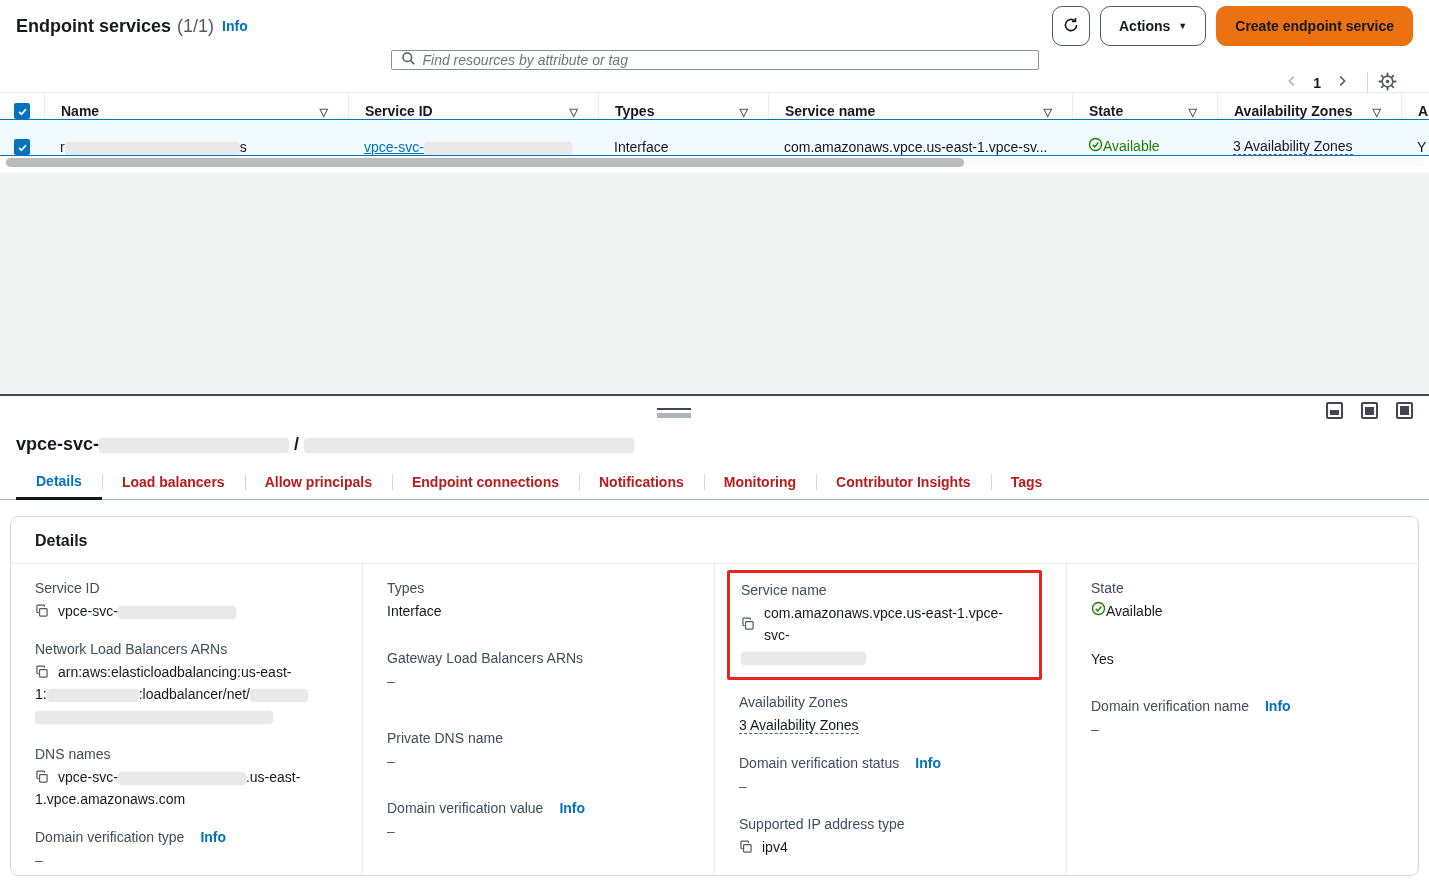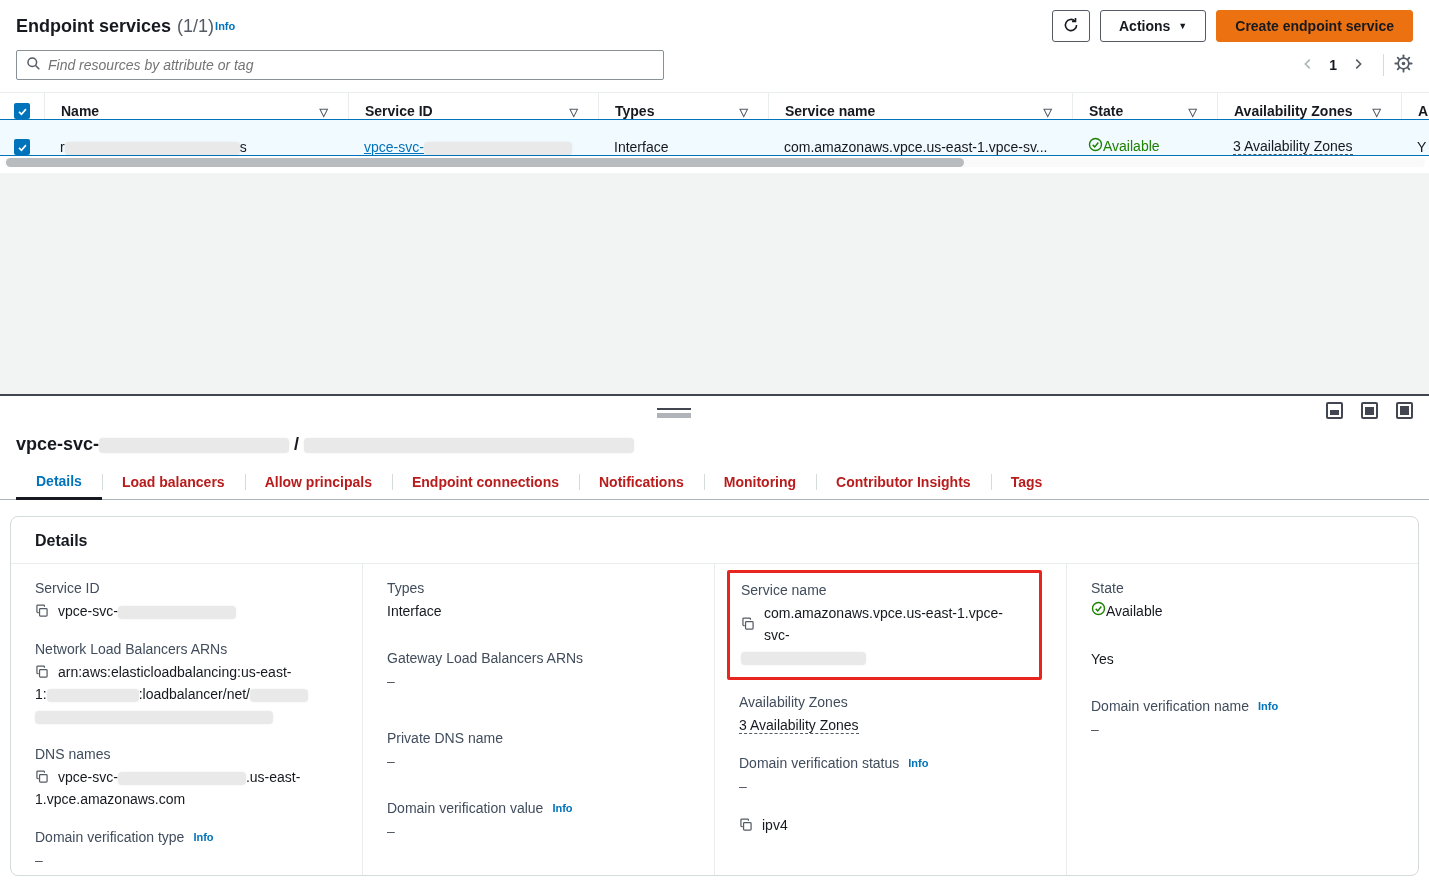--- a/index.html
+++ b/index.html
@@ -5,30 +5,30 @@
   * { box-sizing: border-box; margin: 0; padding: 0; }
   html, body { width: 1429px; height: 886px; overflow: hidden; background: #fff;
     font-family: "Liberation Sans", sans-serif; color: #16191f; font-size: 14px; }
   .app { display: flex; flex-direction: column; width: 1429px; height: 886px; }
 
   
   .top { background: #fff; padding-top: 10px; }
   .header-row { display: flex; align-items: center; padding: 0 16px; height: 32px; }
   .page-title { font-size: 18px; font-weight: 700; }
   .page-count { font-size: 18px; font-weight: 400; color: #545b64; margin-left: 6px; }
-  .info-link { font-size: 11px; font-weight: 700; color: #0073bb; margin-left: 1px; cursor: pointer; }
+  .info-link { font-size: 14px; font-weight: 700; color: #0073bb; margin-left: 8px; cursor: pointer; }
   .header-actions { margin-left: auto; display: flex; align-items: center; gap: 10px; }
   .btn { display: inline-flex; align-items: center; justify-content: center; gap: 8px;
-    height: 32px; padding: 0 18px; border: 1px solid #545b64; border-radius: 3px;
+    height: 40px; padding: 0 18px; border: 1px solid #545b64; border-radius: 10px;
     background: #fff; font-weight: 700; font-size: 14px; color: #16191f; cursor: pointer; }
   .btn-icon { padding: 0 10px; }
   .btn-primary { background: #ec7211; border-color: #ec7211; color: #16191f; }
   .caret { font-size: 9px; line-height: 1; }
 
-  .search-row { display: flex; align-items: center; padding: 0 16px; margin-top: 8px; height: 30px; }
+  .search-row { display: flex; align-items: center; padding: 0 32px; margin-top: 8px; height: 30px; flex-direction: column; }
   .search-box { display: flex; align-items: center; gap: 7px; width: 648px; height: 30px;
     border: 1px solid #879196; border-radius: 2px; padding: 0 9px; background: #fff; }
   .search-box input { border: none; outline: none; flex: 1; font-size: 14px; font-style: italic;
     color: #545b64; font-family: "Liberation Sans", sans-serif; background: transparent; }
   .search-right { margin-left: auto; display: flex; align-items: center; }
   .pager-btn { background: none; border: none; padding: 4px 8px; cursor: pointer; display: flex; align-items: center; }
   .page-num { font-weight: 700; padding: 0 6px; }
   .vdiv { width: 1px; height: 22px; background: #d5dbdb; margin: 0 10px; }
   .gear-btn { background: none; border: none; cursor: pointer; display: flex; align-items: center; }
 
@@ -406,20 +406,21 @@
 
           <div class="f">
             <div class="f-label">
               <span>Domain verification status</span>
               <span class="info-link">Info</span>
             </div>
             <div class="f-value dash">–</div>
           </div>
 
           <div class="f">
+            <div class="f-label">Supported IP address type</div>
             <div class="f-value val-row">
               <button class="copy-btn">
                 <svg width="14" height="14" viewBox="0 0 16 16" fill="none" stroke="#545b64" stroke-width="1.4">
                     <rect x="5.2" y="5.2" width="8.6" height="8.6" rx="1"></rect>
                     <path d="M10.8 3.2v-1a1 1 0 0 0-1-1h-6.6a1 1 0 0 0-1 1v6.6a1 1 0 0 0 1 1h1"></path>
                   </svg>
               </button>
               <span>ipv4</span>
             </div>
           </div>

